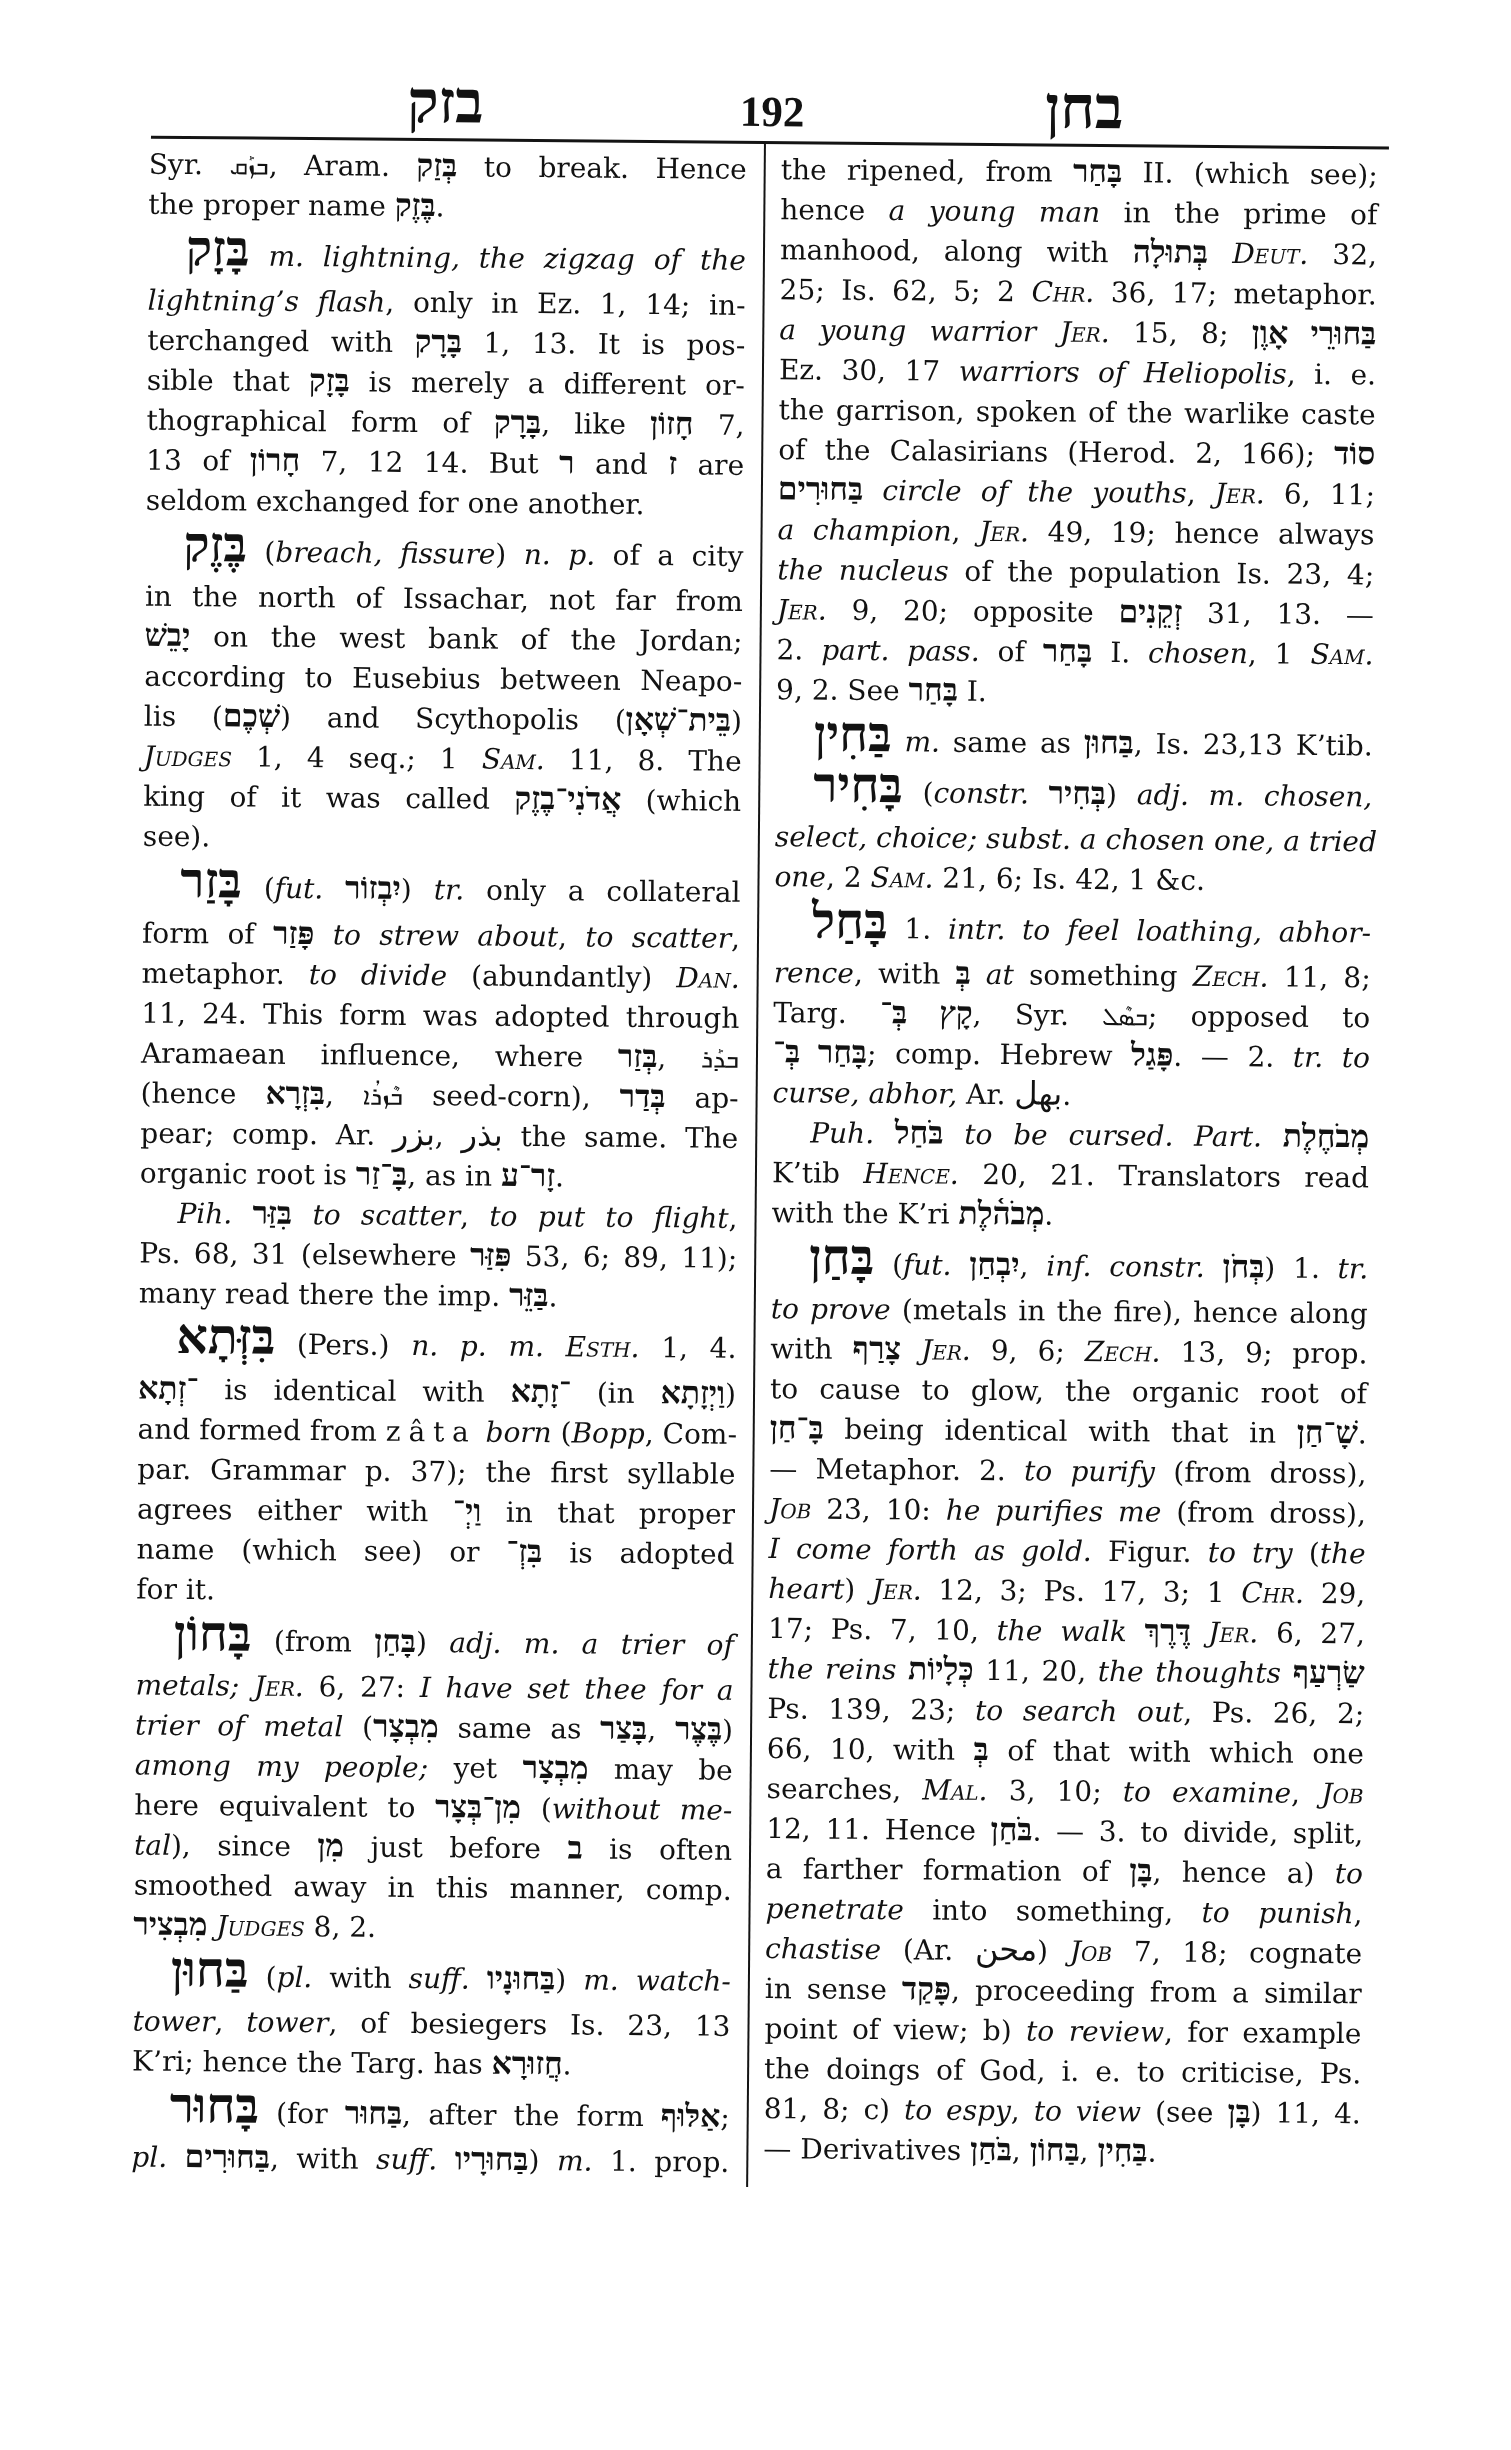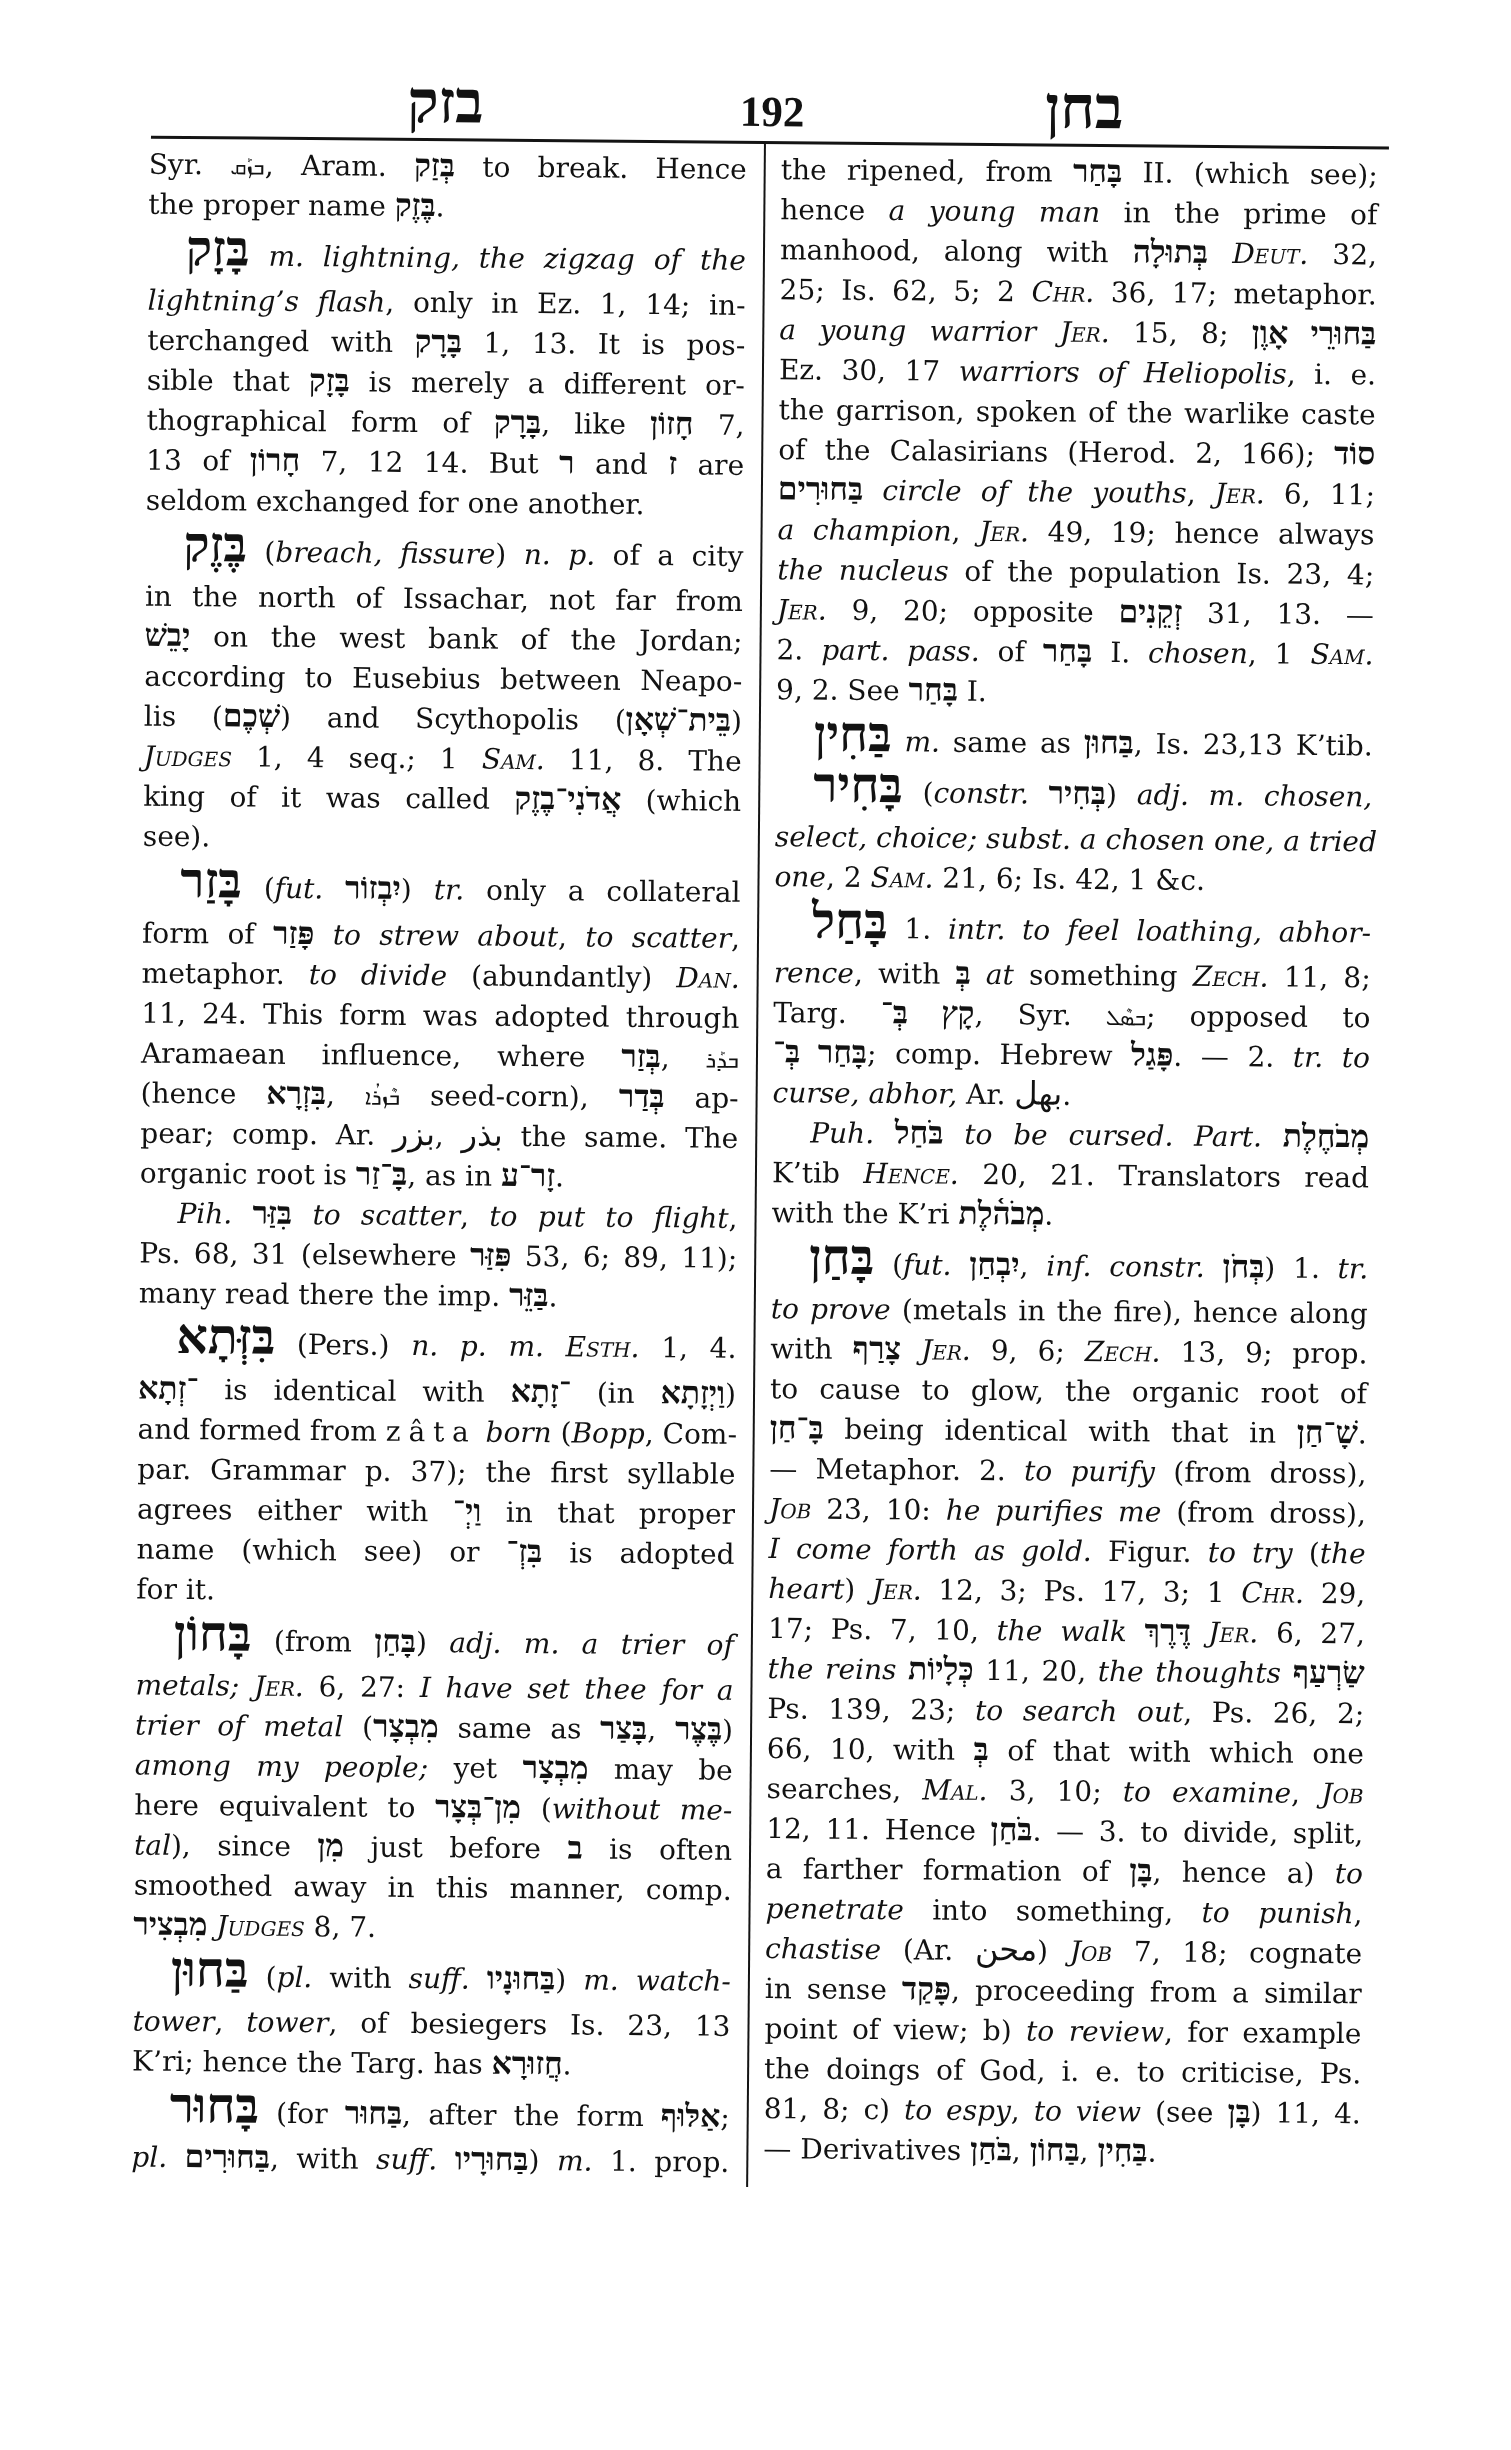--- a/index.html
+++ b/index.html
@@ -49,21 +49,21 @@
   .s-sp { letter-spacing: 0.28em; }
   .s-he {
     font-family: "Liberation Serif", "DejaVu Sans", serif; font-weight: bold;
     font-size: 31.5px; line-height: 0;
   }
   .s-hw {
     font-family: "Liberation Serif", "DejaVu Sans", serif; font-weight: bold;
     font-size: 49px; line-height: 0;
   }
   .s-ar { font-family: "DejaVu Sans", sans-serif; font-size: 32px; line-height: 0; }
-  .s-sy { font-family: "DejaVu Sans", sans-serif; font-size: 22px; line-height: 0; }
+  .s-sy { font-family: "DejaVu Sans", sans-serif; font-size: 25px; line-height: 0; }
 </style>
 </head>
 <body>
 
 <div class="page">
   <span class="head-left" dir="rtl">בזק</span>
   <span class="page-num">192</span>
   <span class="head-right" dir="rtl">בחן</span>
   <div class="head-rule"></div>
   <div class="col-rule"></div>
@@ -103,21 +103,21 @@
       <div class="line body"><span class="s-n">agrees either with </span><span class="s-he" dir="rtl">וַיְ־</span><span class="s-n"> in that proper</span></div>
       <div class="line body"><span class="s-n">name (which see) or </span><span class="s-he" dir="rtl">בִּזְ־</span><span class="s-n"> is adopted</span></div>
       <div class="line end"><span class="s-n">for it.</span></div>
       <div class="line head"><span class="s-hw" dir="rtl">בָּחוֹן</span><span class="s-n"> (from </span><span class="s-he" dir="rtl">בָּחַן</span><span class="s-n">) </span><span class="s-i">adj. m. a trier of</span></div>
       <div class="line body"><span class="s-i">metals;</span><span class="s-n"> </span><span class="s-sc">Jer.</span><span class="s-n"> 6, 27: </span><span class="s-i">I have set thee for a</span></div>
       <div class="line body"><span class="s-i">trier of metal</span><span class="s-n"> (</span><span class="s-he" dir="rtl">מִבְצָר</span><span class="s-n"> same as </span><span class="s-he" dir="rtl">בָּצַר</span><span class="s-n">, </span><span class="s-he" dir="rtl">בֶּצֶר</span><span class="s-n">)</span></div>
       <div class="line body"><span class="s-i">among my people;</span><span class="s-n"> yet </span><span class="s-he" dir="rtl">מִבְצָר</span><span class="s-n"> may be</span></div>
       <div class="line body"><span class="s-n">here equivalent to </span><span class="s-he" dir="rtl">מִן־בְּצָר</span><span class="s-n"> (</span><span class="s-i">without me-</span></div>
       <div class="line body"><span class="s-i">tal</span><span class="s-n">), since </span><span class="s-he" dir="rtl">מִן</span><span class="s-n"> just before </span><span class="s-he" dir="rtl">ב</span><span class="s-n"> is often</span></div>
       <div class="line body"><span class="s-n">smoothed away in this manner, comp.</span></div>
-      <div class="line end"><span class="s-he" dir="rtl">מִבְצִיר</span><span class="s-n"> </span><span class="s-sc">Judges</span><span class="s-n"> 8, 7.</span></div>
+      <div class="line end"><span class="s-he" dir="rtl">מִבְצִיר</span><span class="s-n"> </span><span class="s-sc">Judges</span><span class="s-n"> 8, 2.</span></div>
       <div class="line head"><span class="s-hw" dir="rtl">בַּחוּן</span><span class="s-n"> (</span><span class="s-i">pl.</span><span class="s-n"> with </span><span class="s-i">suff.</span><span class="s-n"> </span><span class="s-he" dir="rtl">בַּחוּנָיו</span><span class="s-n">) </span><span class="s-i">m. watch-</span></div>
       <div class="line body"><span class="s-i">tower</span><span class="s-n">, </span><span class="s-i">tower</span><span class="s-n">, of besiegers Is. 23, 13</span></div>
       <div class="line end"><span class="s-n">K’ri; hence the Targ. has </span><span class="s-he" dir="rtl">חֲזוּרָא</span><span class="s-n">.</span></div>
       <div class="line head"><span class="s-hw" dir="rtl">בָּחוּר</span><span class="s-n"> (for </span><span class="s-he" dir="rtl">בַּחוּר</span><span class="s-n">, after the form </span><span class="s-he" dir="rtl">אַלּוּף</span><span class="s-n">;</span></div>
       <div class="line body"><span class="s-i">pl.</span><span class="s-n"> </span><span class="s-he" dir="rtl">בַּחוּרִים</span><span class="s-n">, with </span><span class="s-i">suff.</span><span class="s-n"> </span><span class="s-he" dir="rtl">בַּחוּרָיו</span><span class="s-n">) </span><span class="s-i">m.</span><span class="s-n"> 1. prop.</span></div>
     </div>
   <div class="col col-right">
       <div class="line body"><span class="s-n">the ripened, from </span><span class="s-he" dir="rtl">בָּחַר</span><span class="s-n"> II. (which see);</span></div>
       <div class="line body"><span class="s-n">hence </span><span class="s-i">a young man</span><span class="s-n"> in the prime of</span></div>
       <div class="line body"><span class="s-n">manhood, along with </span><span class="s-he" dir="rtl">בְּתוּלָה</span><span class="s-n"> </span><span class="s-sc">Deut.</span><span class="s-n"> 32,</span></div>

